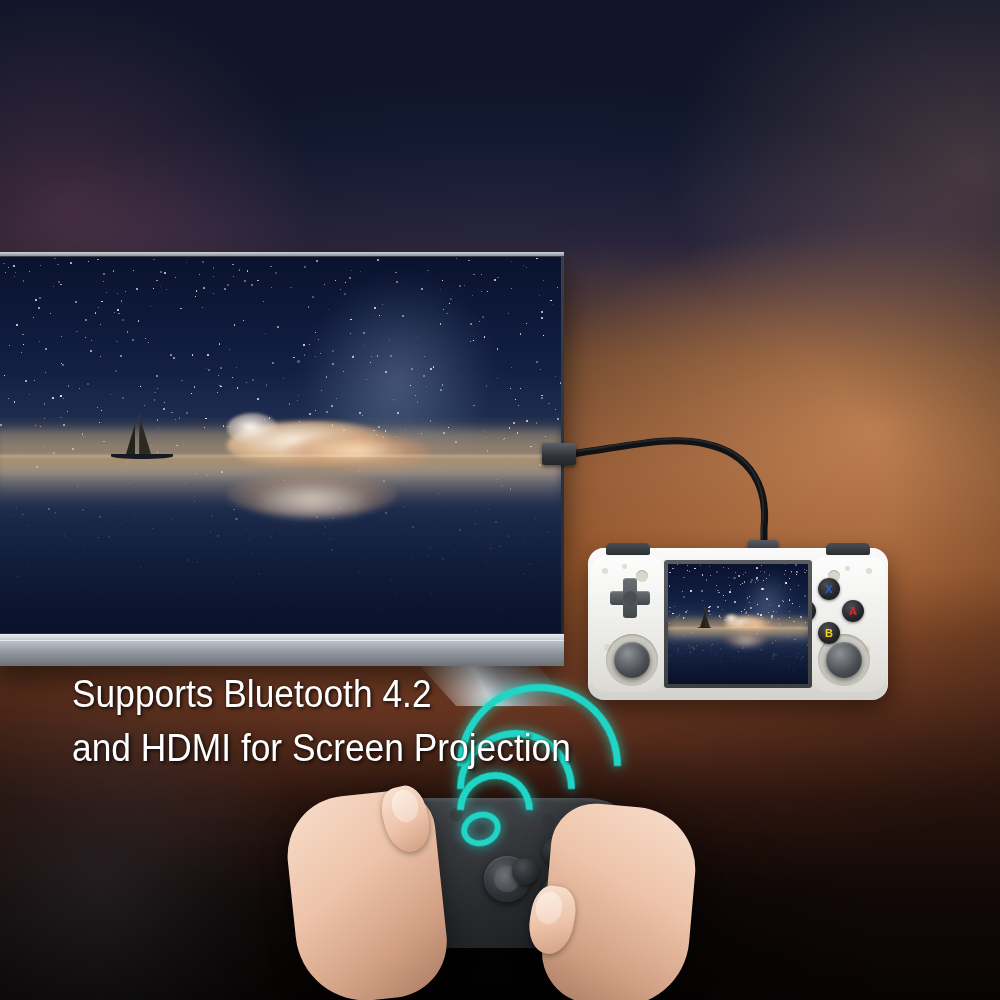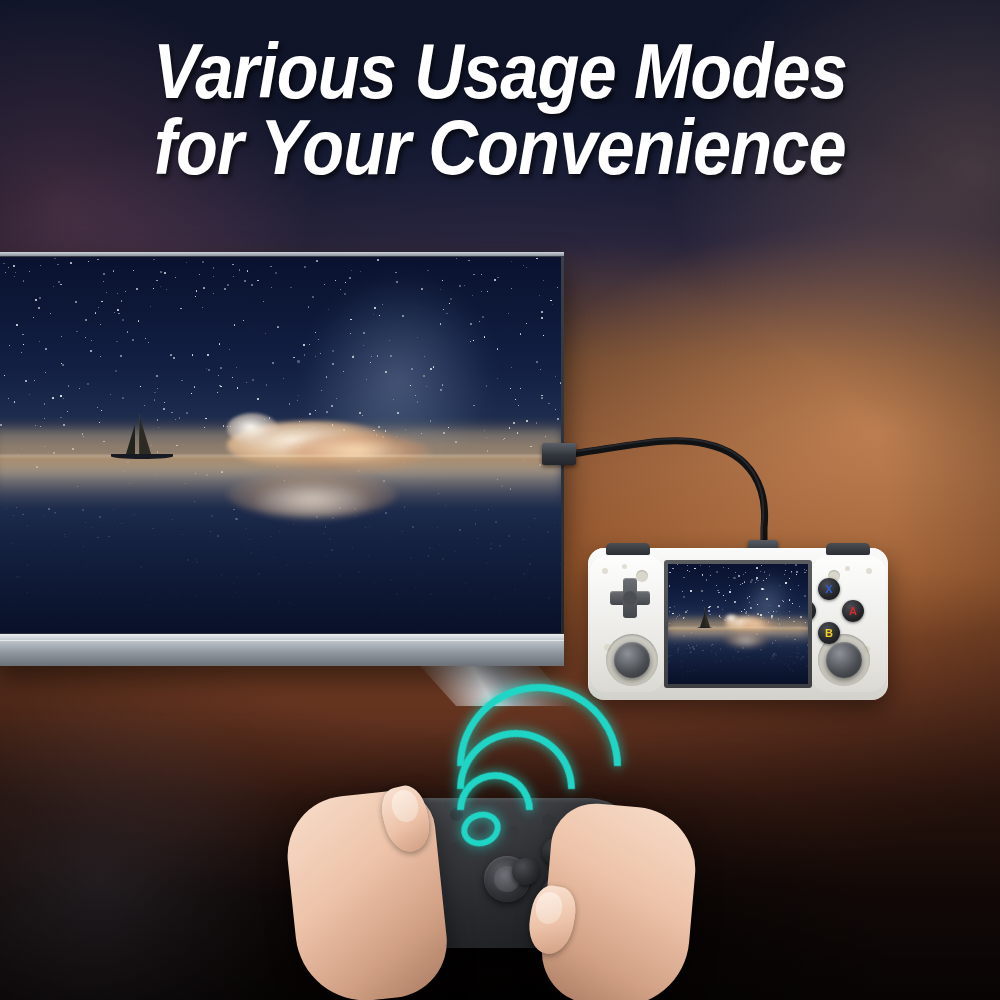--- a/index.html
+++ b/index.html
@@ -1254,19 +1254,19 @@
     <div class="c-small" style="left:262px;top:34px;"></div>
 
     <div class="hand-l"></div>
     <div class="hand-r"></div>
     <div class="thumb" style="left:104px;top:6px;width:44px;height:66px;transform:rotate(-14deg);"></div>
     <div class="nail" style="left:112px;top:10px;width:26px;height:32px;transform:rotate(-14deg);"></div>
     <div class="thumb" style="left:250px;top:106px;width:44px;height:68px;transform:rotate(10deg);"></div>
     <div class="nail" style="left:256px;top:112px;width:26px;height:32px;transform:rotate(10deg);"></div>
   </div>
 
-  <div class="title-wrap">
-    <div class="title-line">Various Usage Modes</div>
-    <div class="title-line">for Your Convenience</div>
+
+  <div class="sub-wrap">
+    <div class="sub-line">Supports Bluetooth 4.2</div>
+    <div class="sub-line">and HDMI for Screen Projection</div>
   </div>
 
-
 </div>
 
 </body></html>

